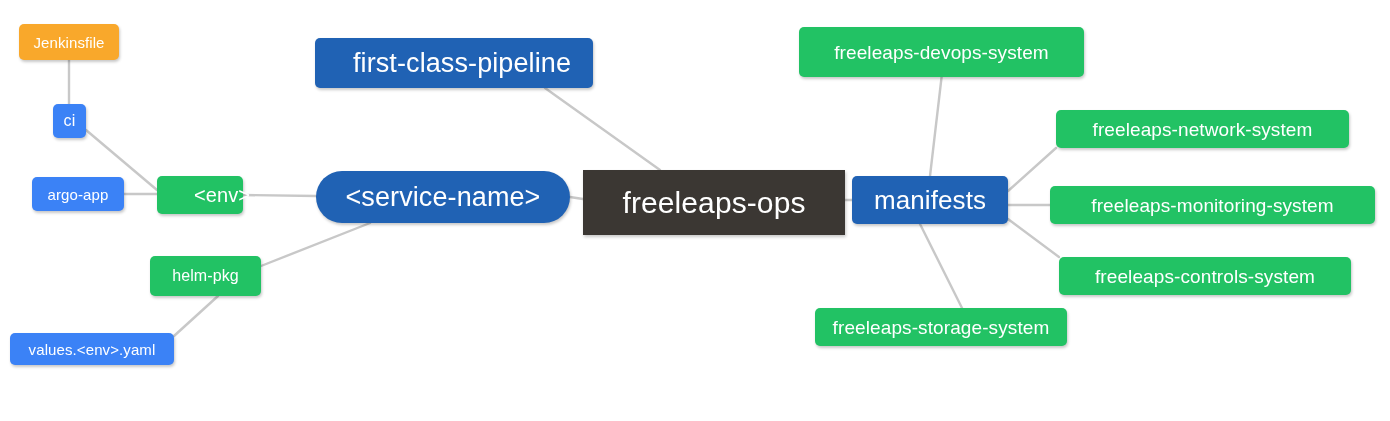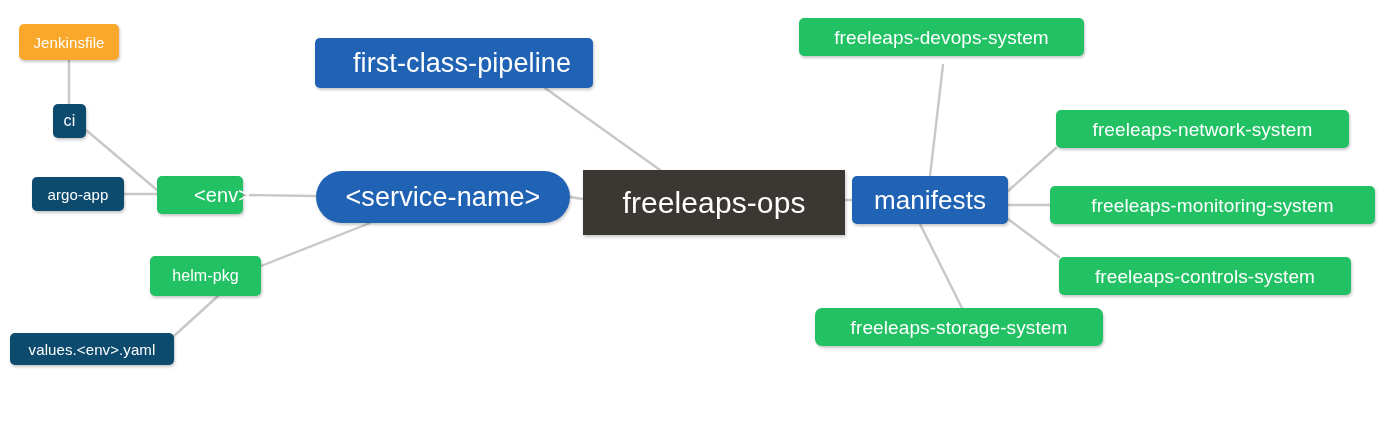--- a/index.html
+++ b/index.html
@@ -49,21 +49,21 @@
     letter-spacing: 0.1px;
     user-select: none;
   }
   .node.root {
     background: #3b3733;
     border-radius: 0;
   }
   .node.blue   { background: #2062b4; }
   .node.green  { background: #22c264; }
   .node.orange { background: #f9a82b; }
-  .node.red    { background: #0c4a6e; }
+  .node.red    { background: #3b82f6; }
 </style>
 </head>
 <body>
 
 <div id="mindmap-canvas">
   <svg id="edge-layer" viewBox="0 0 1390 421">
       <line x1="69" y1="60" x2="69" y2="104" stroke="#c8c8c8" stroke-width="2.4" stroke-linecap="round"></line>
       <line x1="86" y1="130" x2="157" y2="190" stroke="#c8c8c8" stroke-width="2.4" stroke-linecap="round"></line>
       <line x1="124" y1="194" x2="157" y2="194" stroke="#c8c8c8" stroke-width="2.4" stroke-linecap="round"></line>
       <line x1="243" y1="195" x2="316" y2="196" stroke="#c8c8c8" stroke-width="2.4" stroke-linecap="round"></line>
@@ -82,19 +82,19 @@
       <div class="node orange" style="left: 19px; top: 24px; width: 100px; height: 36px; font-size: 15px;">Jenkinsfile</div>
       <div class="node red" style="left: 53px; top: 104px; width: 33px; height: 34px; font-size: 16px;">ci</div>
       <div class="node red" style="left: 32px; top: 177px; width: 92px; height: 34px; font-size: 15px;">argo-app</div>
       <div class="node green" style="left: 157px; top: 176px; width: 86px; height: 38px; font-size: 20px; padding-left: 44px;">&lt;env&gt;</div>
       <div class="node green" style="left: 150px; top: 256px; width: 111px; height: 40px; font-size: 16px;">helm-pkg</div>
       <div class="node red" style="left: 10px; top: 333px; width: 164px; height: 32px; font-size: 15px;">values.&lt;env&gt;.yaml</div>
       <div class="node blue" style="left: 315px; top: 38px; width: 278px; height: 50px; font-size: 27px; padding-left: 16px;">first-class-pipeline</div>
       <div class="node blue" style="left: 316px; top: 171px; width: 254px; height: 52px; font-size: 27px; border-radius: 26px;">&lt;service-name&gt;</div>
       <div class="node root" style="left: 583px; top: 170px; width: 262px; height: 65px; font-size: 30px;">freeleaps-ops</div>
       <div class="node blue" style="left: 852px; top: 176px; width: 156px; height: 48px; font-size: 26px;">manifests</div>
-      <div class="node green" style="left: 799px; top: 18px; width: 285px; height: 38px; font-size: 19px;">freeleaps-devops-system</div>
+      <div class="node green" style="left: 799px; top: 27px; width: 285px; height: 50px; font-size: 19px;">freeleaps-devops-system</div>
       <div class="node green" style="left: 1056px; top: 110px; width: 293px; height: 38px; font-size: 19px;">freeleaps-network-system</div>
       <div class="node green" style="left: 1050px; top: 186px; width: 325px; height: 38px; font-size: 19px;">freeleaps-monitoring-system</div>
       <div class="node green" style="left: 1059px; top: 257px; width: 292px; height: 38px; font-size: 19px;">freeleaps-controls-system</div>
-      <div class="node green" style="left: 815px; top: 308px; width: 288px; height: 38px; font-size: 19px; border-radius: 7px;">freeleaps-storage-system</div>
+      <div class="node green" style="left: 815px; top: 308px; width: 252px; height: 38px; font-size: 19px;">freeleaps-storage-system</div>
     </div>
 </div>
 
 </body></html>

